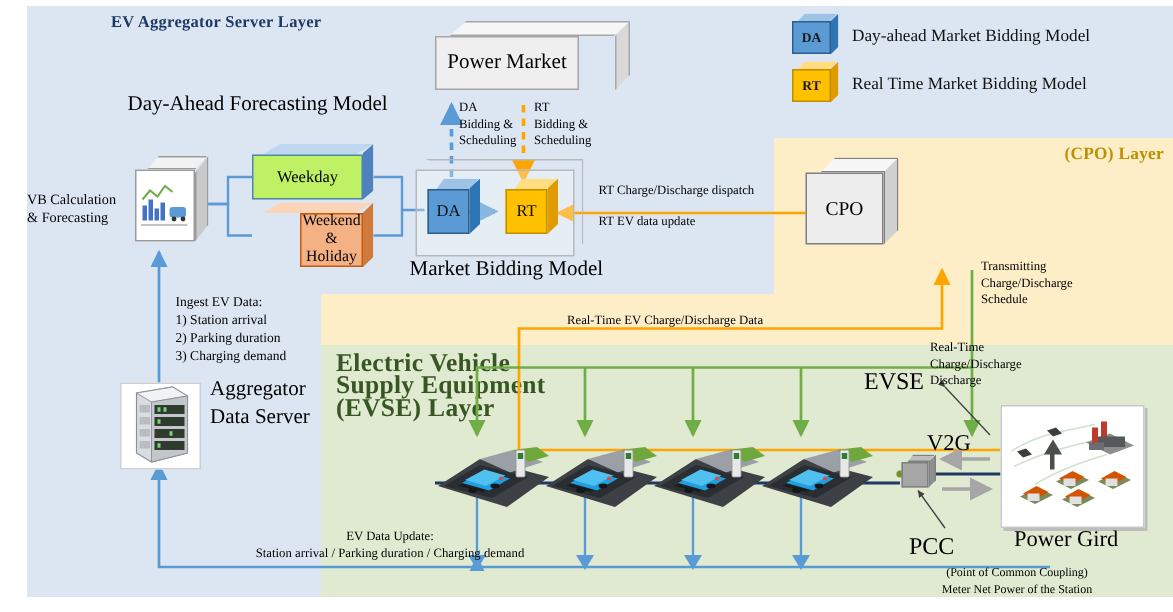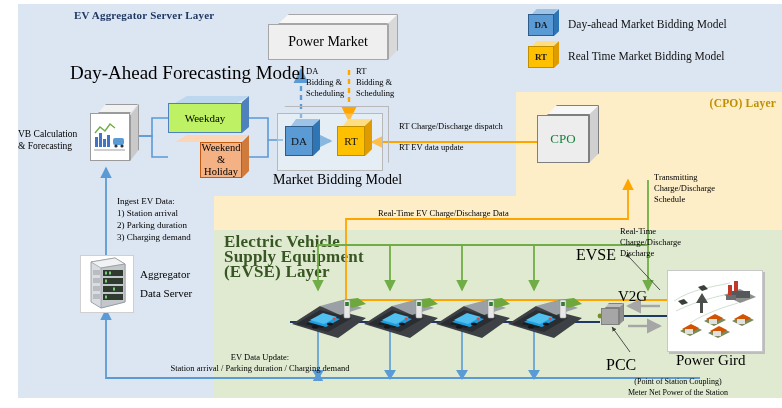--- a/index.html
+++ b/index.html
@@ -187,21 +187,21 @@
         <div class="top" style="left:4px;top:-5px;width:26px;height:5px;background:#ffdd80;
              clip-path:polygon(0% 100%,18% 0%,100% 0%,82% 100%);"></div>
         <div class="side" style="left:26px;top:-5px;width:5px;height:27px;background:#e09b00;
              clip-path:polygon(0% 18%,100% 0%,100% 82%,0% 100%);"></div>
         <div class="face" style="background:#ffc000;border:1px solid #bf8f00;font-size:9px;font-weight:bold;color:#1a1a1a;">RT</div>
       </div>
       <div class="leg-txt">Real Time Market Bidding Model</div>
     </div>
   </div>
 
-  <div class="txt serif" style="left:70px;top:62px;font-size:19px;">Day-Ahead Forecasting Model</div>
+  <div class="txt serif" style="left:85px;top:62px;font-size:14px;">Day-Ahead Forecasting Model</div>
 
   <div class="txt serif" style="left:18px;top:128px;font-size:9.5px;line-height:12px;width:76px;text-align:left;">
     <div>VB Calculation</div>
     <div>&amp; Forecasting</div>
   </div>
 
   <div class="box3d" style="left:90px;top:113px;width:40px;height:48px;">
     <div class="top" style="left:8px;top:-9px;width:40px;height:9px;background:#f2f2f2;border:1px solid #9b9b9b;box-sizing:border-box;
          clip-path:polygon(0% 100%,20% 0%,100% 0%,80% 100%);"></div>
     <div class="side" style="left:40px;top:-9px;width:9px;height:57px;background:#c9c9c9;border:1px solid #9b9b9b;box-sizing:border-box;
@@ -233,21 +233,21 @@
     <div class="top" style="left:7px;top:-7px;width:74px;height:7px;background:#fbd5b5;
          clip-path:polygon(0% 100%,16% 0%,100% 0%,84% 100%);"></div>
     <div class="side" style="left:74px;top:-7px;width:7px;height:43px;background:#d07a3c;
          clip-path:polygon(0% 16%,100% 0%,100% 84%,0% 100%);"></div>
     <div class="face" style="background:#f4b183;border:1px solid #c55a11;font-size:10.5px;color:#000;flex-direction:column;margin-left:32px;">
       <div>Weekend &amp;</div>
       <div>Holiday</div>
     </div>
   </div>
 
-  <div class="box3d" style="left:268px;top:24px;width:120px;height:36px;">
+  <div class="box3d" style="left:290px;top:24px;width:96px;height:36px;">
     <div class="top" style="left:10px;top:-10px;width:120px;height:10px;background:#f7f7f7;border:1px solid #a6a6a6;box-sizing:border-box;
          clip-path:polygon(0% 100%,9% 0%,100% 0%,91% 100%);"></div>
     <div class="side" style="left:120px;top:-10px;width:10px;height:46px;background:#d9d9d9;border:1px solid #a6a6a6;box-sizing:border-box;
          clip-path:polygon(0% 22%,100% 0%,100% 78%,0% 100%);"></div>
     <div class="face" style="background:#efefef;border:1px solid #a6a6a6;font-size:14px;color:#000;">Power Market</div>
   </div>
 
   <div style="position:absolute;left:277px;top:113px;width:104px;height:56px;border:1px solid #b8b8b8;background:rgba(255,255,255,0.28);"></div>
   <div style="position:absolute;left:284px;top:106px;width:104px;height:56px;border-top:1px solid #b8b8b8;border-right:1px solid #b8b8b8;
        background:transparent;clip-path:polygon(0% 0%,100% 0%,100% 100%);"></div>
@@ -282,21 +282,21 @@
   </div>
 
   <div class="txt serif" style="left:399px;top:121px;font-size:8.5px;">RT Charge/Discharge dispatch</div>
   <div class="txt serif" style="left:399px;top:142px;font-size:8.5px;">RT EV data update</div>
 
   <div class="box3d" style="left:537px;top:115px;width:52px;height:48px;">
     <div class="top" style="left:10px;top:-10px;width:52px;height:10px;background:#f7f7f7;border:1px solid #7f7f7f;box-sizing:border-box;
          clip-path:polygon(0% 100%,19% 0%,100% 0%,81% 100%);"></div>
     <div class="side" style="left:52px;top:-10px;width:10px;height:58px;background:#d0d0d0;border:1px solid #7f7f7f;box-sizing:border-box;
          clip-path:polygon(0% 17%,100% 0%,100% 83%,0% 100%);"></div>
-    <div class="face" style="background:#ededed;border:1px solid #7f7f7f;font-size:13px;color:#15803d;">CPO</div>
+    <div class="face" style="background:#ededed;border:1px solid #7f7f7f;font-size:13px;color:#000000;">CPO</div>
   </div>
 
   <div class="txt serif" style="left:654px;top:172px;font-size:8.5px;line-height:11px;width:86px;">
     <div>Transmitting</div>
     <div>Charge/Discharge</div>
     <div>Schedule</div>
   </div>
 
   <div class="txt serif" style="left:378px;top:208px;font-size:8.5px;">Real-Time EV Charge/Discharge Data</div>
 
@@ -326,21 +326,21 @@
       <rect x="22" y="22" width="20" height="6" fill="#2f3b2f"></rect>
       <rect x="22" y="30" width="20" height="6" fill="#2f3b2f"></rect>
       <rect x="22" y="38" width="20" height="6" fill="#2f3b2f"></rect>
       <rect x="24" y="15.5" width="2" height="3" fill="#7ad17a"></rect>
       <rect x="28" y="15.5" width="2" height="3" fill="#7ad17a"></rect>
       <rect x="24" y="23.5" width="2" height="3" fill="#7ad17a"></rect>
       <rect x="32" y="31.5" width="2" height="3" fill="#7ad17a"></rect>
       <rect x="24" y="39.5" width="2" height="3" fill="#7ad17a"></rect>
     </svg>
   </div>
-  <div class="txt serif" style="left:140px;top:265px;font-size:11px;line-height:19px;">
+  <div class="txt serif" style="left:140px;top:250px;font-size:14px;line-height:19px;">
     <div>Aggregator</div>
     <div>Data Server</div>
   </div>
 
   <div class="pict" style="left:290px;top:296px;">
     <svg width="78" height="46" viewBox="0 0 78 46">
       <polygon points="2,28 30,10 76,22 48,42" fill="#3d4045"></polygon>
       <polygon points="30,10 52,4 72,12 50,19" fill="#9aa0a6"></polygon>
       <polygon points="52,4 68,2 76,8 62,12" fill="#6ea83c"></polygon>
       <polygon points="6,28 30,14 62,22 38,36" fill="#2a2d31"></polygon>
@@ -408,21 +408,21 @@
   <div class="box3d" style="left:601px;top:308px;width:18px;height:17px;">
     <div class="top" style="left:4px;top:-5px;width:18px;height:5px;background:#bfbfbf;border:1px solid #808080;box-sizing:border-box;
          clip-path:polygon(0% 100%,22% 0%,100% 0%,78% 100%);"></div>
     <div class="side" style="left:18px;top:-5px;width:5px;height:22px;background:#8f8f8f;border:1px solid #808080;box-sizing:border-box;
          clip-path:polygon(0% 22%,100% 0%,100% 78%,0% 100%);"></div>
     <div class="face" style="background:#a6a6a6;border:1px solid #808080;"></div>
   </div>
 
   <div class="txt serif" style="left:606px;top:356px;font-size:16px;">PCC</div>
   <div class="txt serif" style="left:578px;top:376px;font-size:8px;line-height:11px;text-align:center;width:200px;">
-    <div>(Point of Station Coupling)</div>
+    <div>(Point of Common Coupling)</div>
     <div>Meter Net Power of the Station</div>
   </div>
 
   <div class="txt serif" style="left:618px;top:288px;font-size:15px;">V2G</div>
 
   <div class="pict" style="left:667px;top:270px;width:94px;height:80px;background:#ffffff;border:1px solid #c8c8c8;box-shadow:2px 2px 0 #bdbdbd;">
     <svg width="92" height="78" viewBox="0 0 92 78">
 
       <path d="M6,30 C24,18 44,16 62,12" stroke="#cfe0cf" stroke-width="1" fill="none"></path>
       <path d="M8,40 C28,30 48,26 64,22" stroke="#cfe0cf" stroke-width="1" fill="none"></path>

